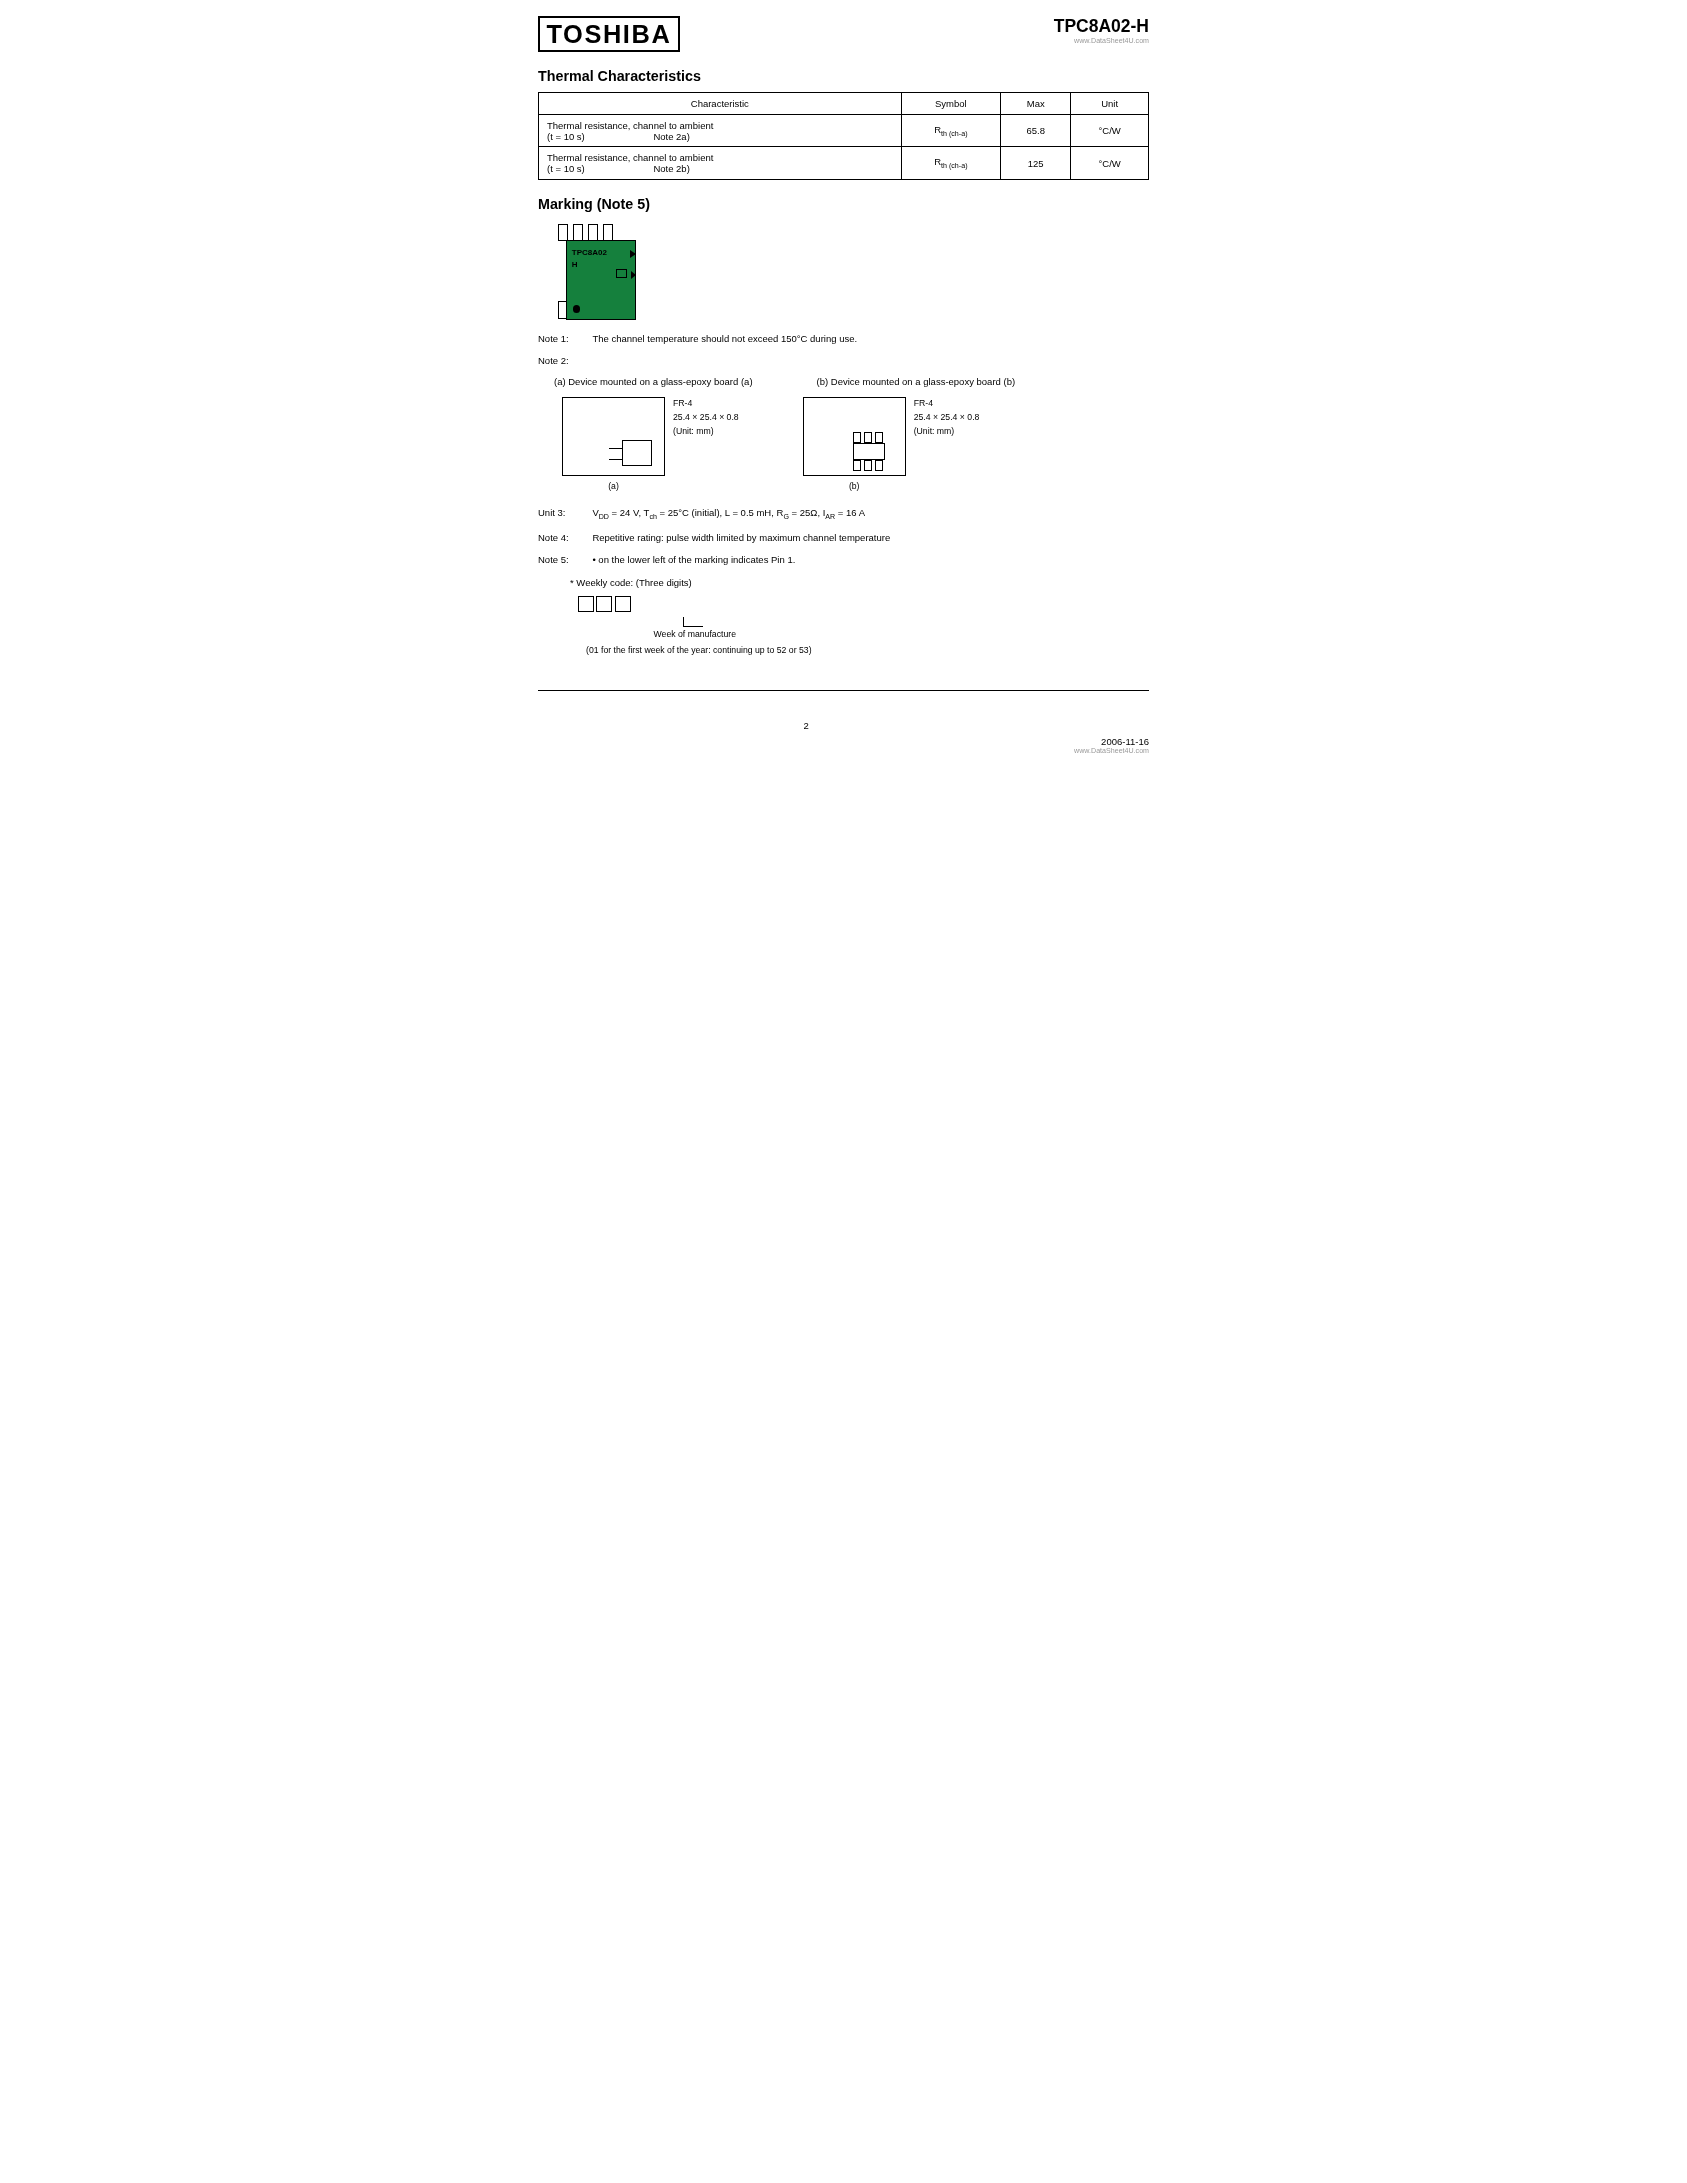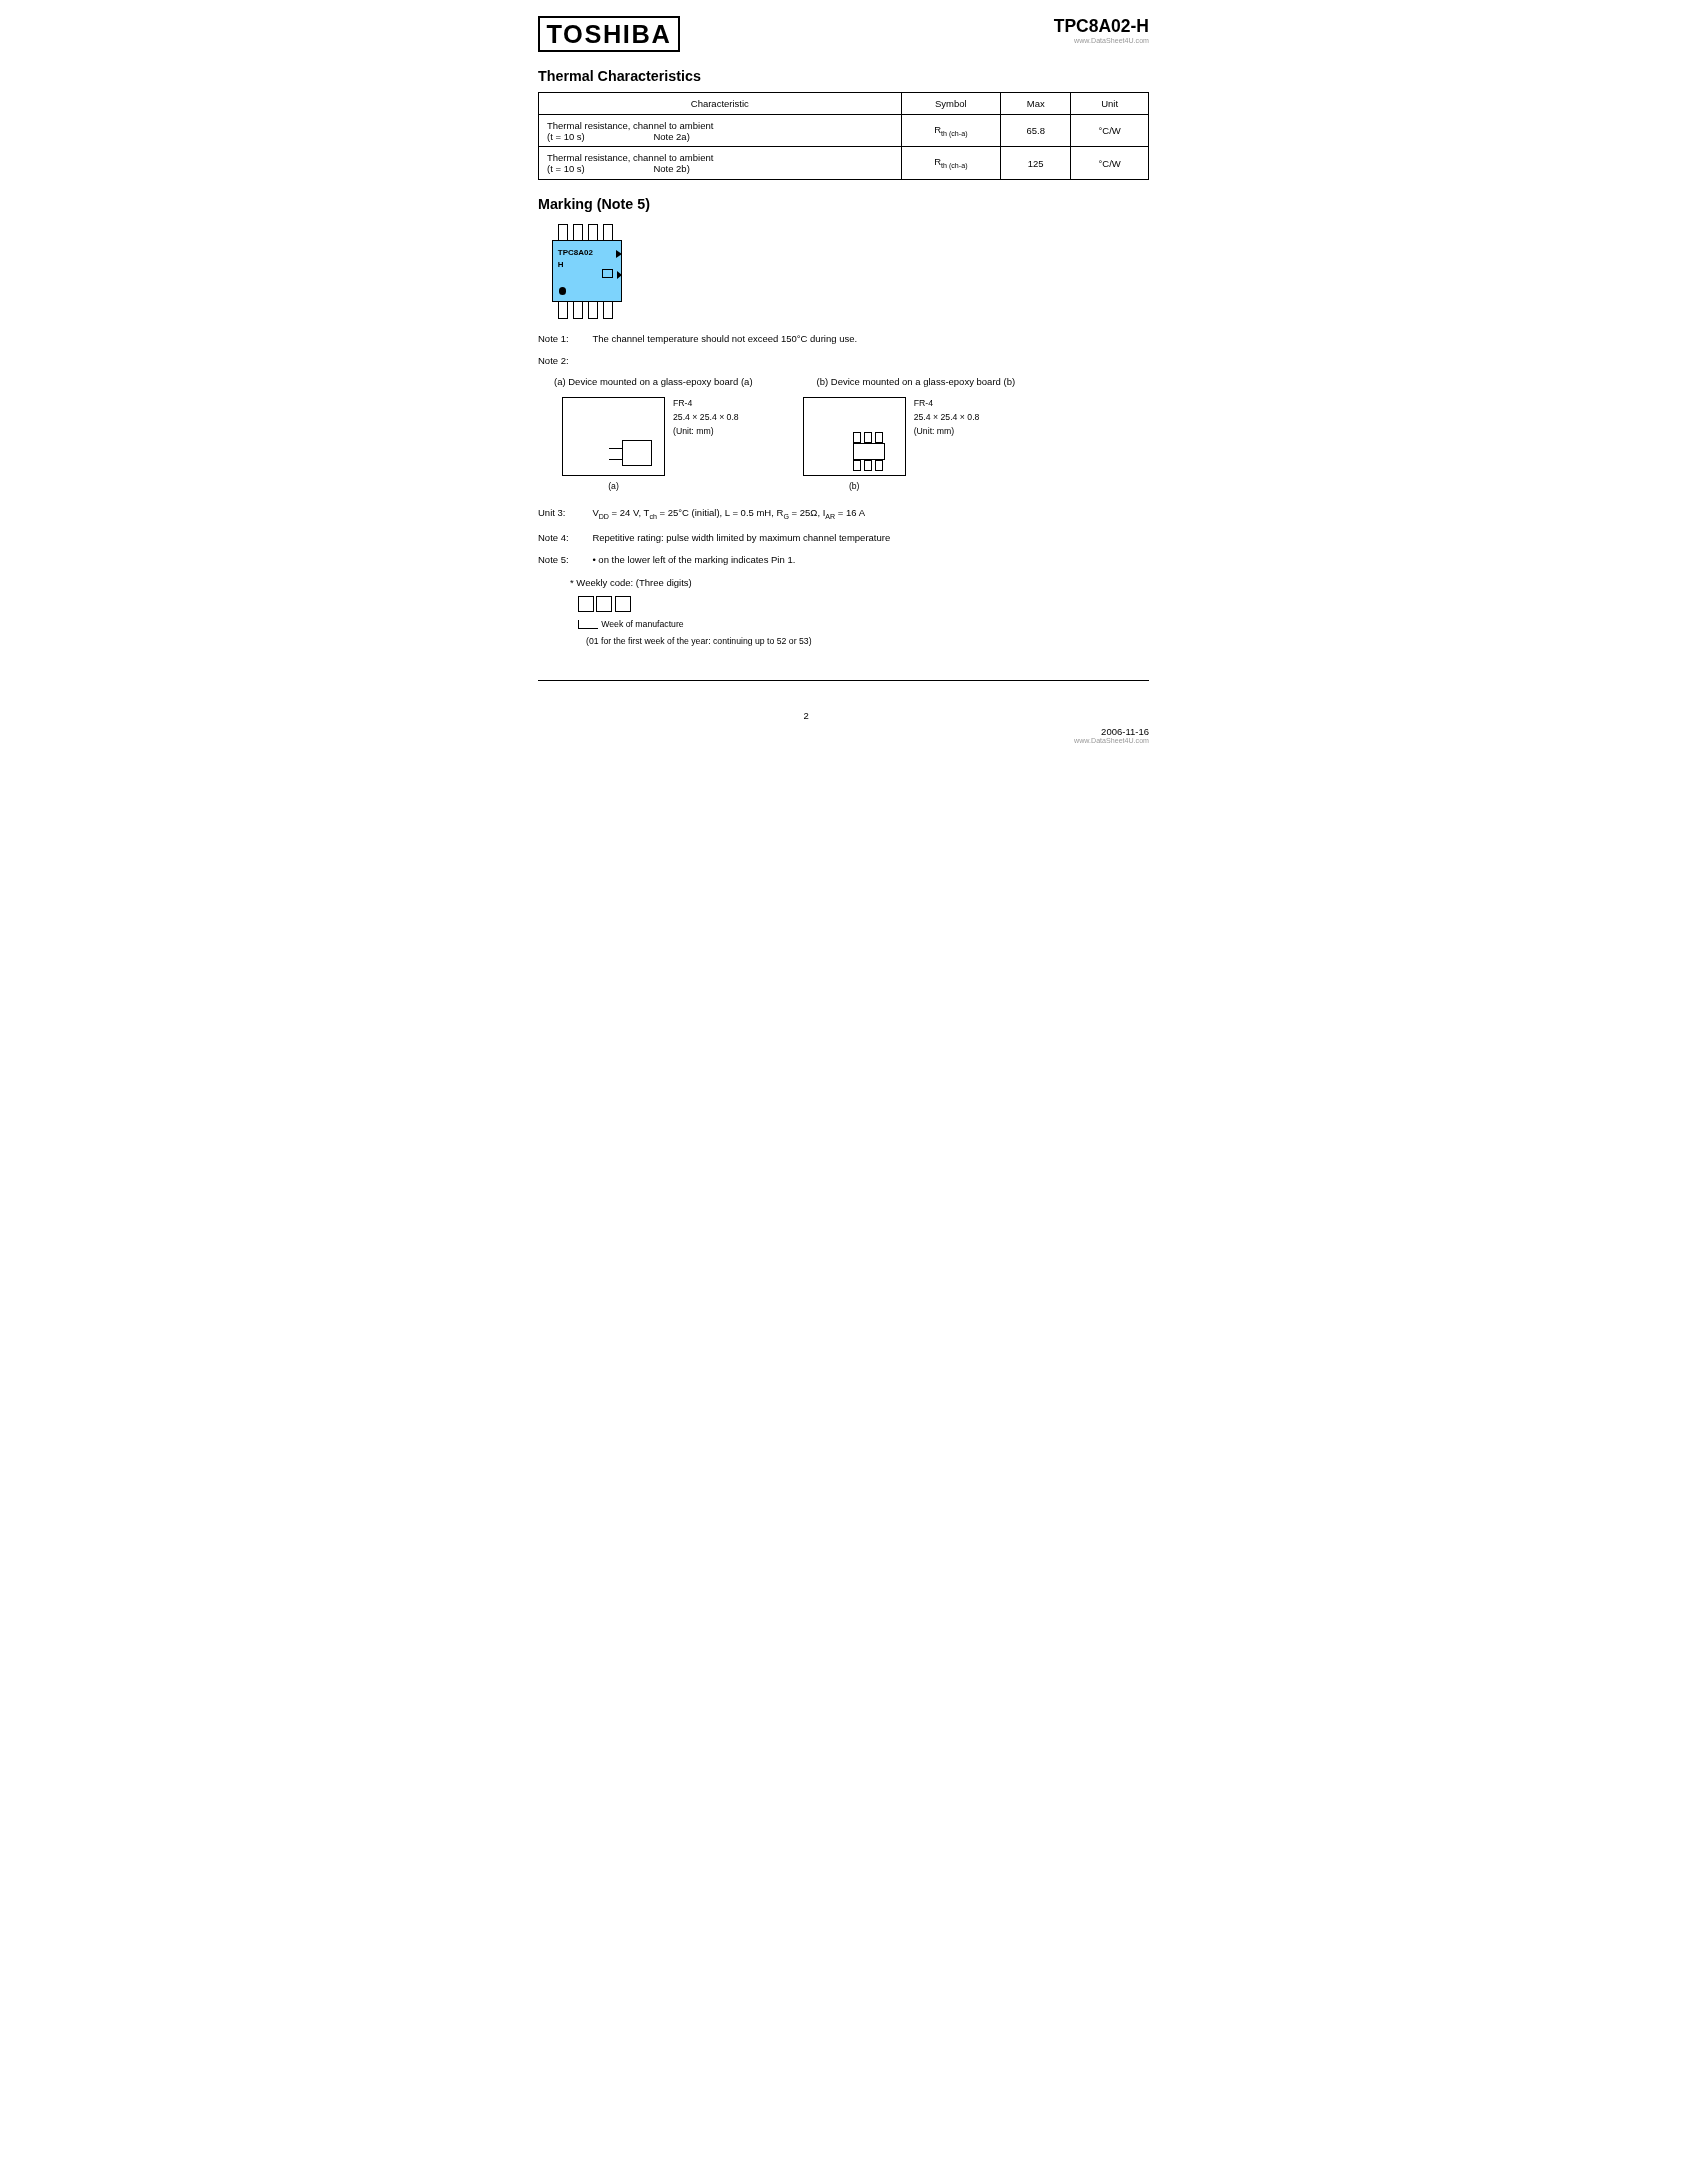--- a/index.html
+++ b/index.html
@@ -158,21 +158,21 @@
 
   <div style="position:relative; width:103px; height:95px; flex-shrink:0;">
 
     <div style="position:absolute; top:0; left:20px; display:flex; gap:5.6px;">
       <div style="width:9.5px;height:17.5px;border:1.2px solid #000;background:#fff;"></div>
       <div style="width:9.5px;height:17.5px;border:1.2px solid #000;background:#fff;"></div>
       <div style="width:9.5px;height:17.5px;border:1.2px solid #000;background:#fff;"></div>
       <div style="width:9.5px;height:17.5px;border:1.2px solid #000;background:#fff;"></div>
     </div>
 
-    <div style="position:absolute; left:14px; top:16px; width:70px; height:62px; border:1.6px solid #000; background:#7dd3fc; z-index:2;">
+    <div style="position:absolute; left:28px; top:16px; width:70px; height:80px; border:1.6px solid #000; background:#15803d; z-index:2;">
       <div style="padding:6.4px 4.8px; font-size:8px; font-weight:bold; line-height:1.5;">
         <span>TPC8A02</span><br>
         <span>H</span>
       </div>
 
       <div style="position:absolute; bottom:6.4px; left:6.4px; width:7.1px; height:7.1px; border-radius:50%; background:#000;"></div>
 
       <div style="position:absolute; right:-0.8px; top:9.5px; width:0; height:0; border-top:4.8px solid transparent; border-bottom:4.8px solid transparent; border-left:6.4px solid #000;"></div>
 
       <div style="position:absolute; right:8px; top:28px; width:11px; height:9.5px; border:1.2px solid #000;"></div>
@@ -281,21 +281,21 @@
 
       <div style="display:flex; gap:2.4px; margin-bottom:4.8px;">
         <div style="width:16px;height:16px;border:1.2px solid #000;"></div>
         <div style="width:16px;height:16px;border:1.2px solid #000;"></div>
         <div style="width:16px;height:16px;border:1.2px solid #000;"></div>
       </div>
 
       <div style="display:flex; align-items:flex-start; margin-left:0; font-size:8.7px; line-height:1.7;">
         <div style="display:flex; flex-direction:column; margin-right:4.8px;">
 
-          <div style="display:flex; align-items:center;">
+          <div style="display:flex; align-items:center;flex-direction:column;">
             <div style="width:20px; border-bottom:1.2px solid #000; border-left:1.2px solid #000; height:9.5px; display:inline-block; margin-right:3.2px;"></div>
             <span>Week of manufacture</span>
           </div>
 
           <div style="margin-left:8px; display:flex; align-items:flex-start; margin-top:1.6px;">
             <span>(01 for the first week of the year: continuing up to 52 or 53)</span>
           </div>
         </div>
       </div>
     </div>

